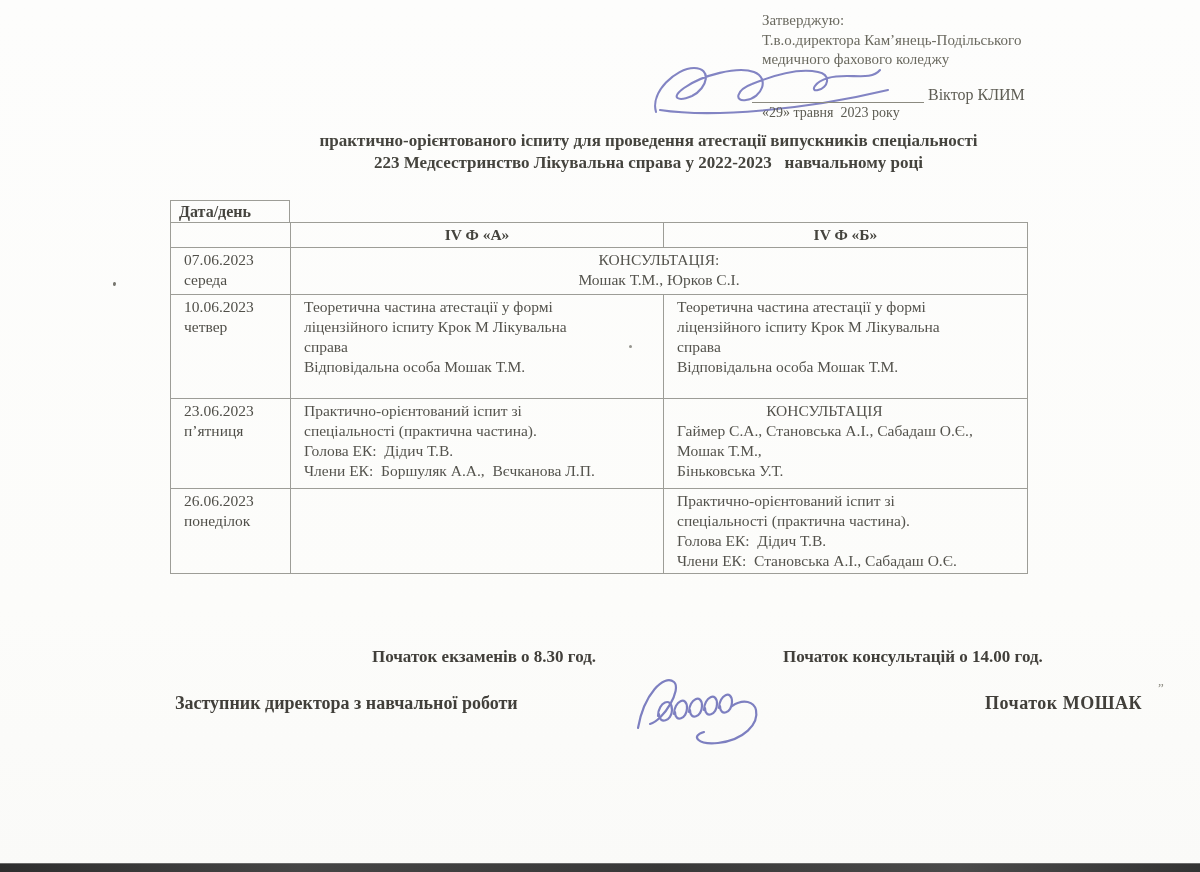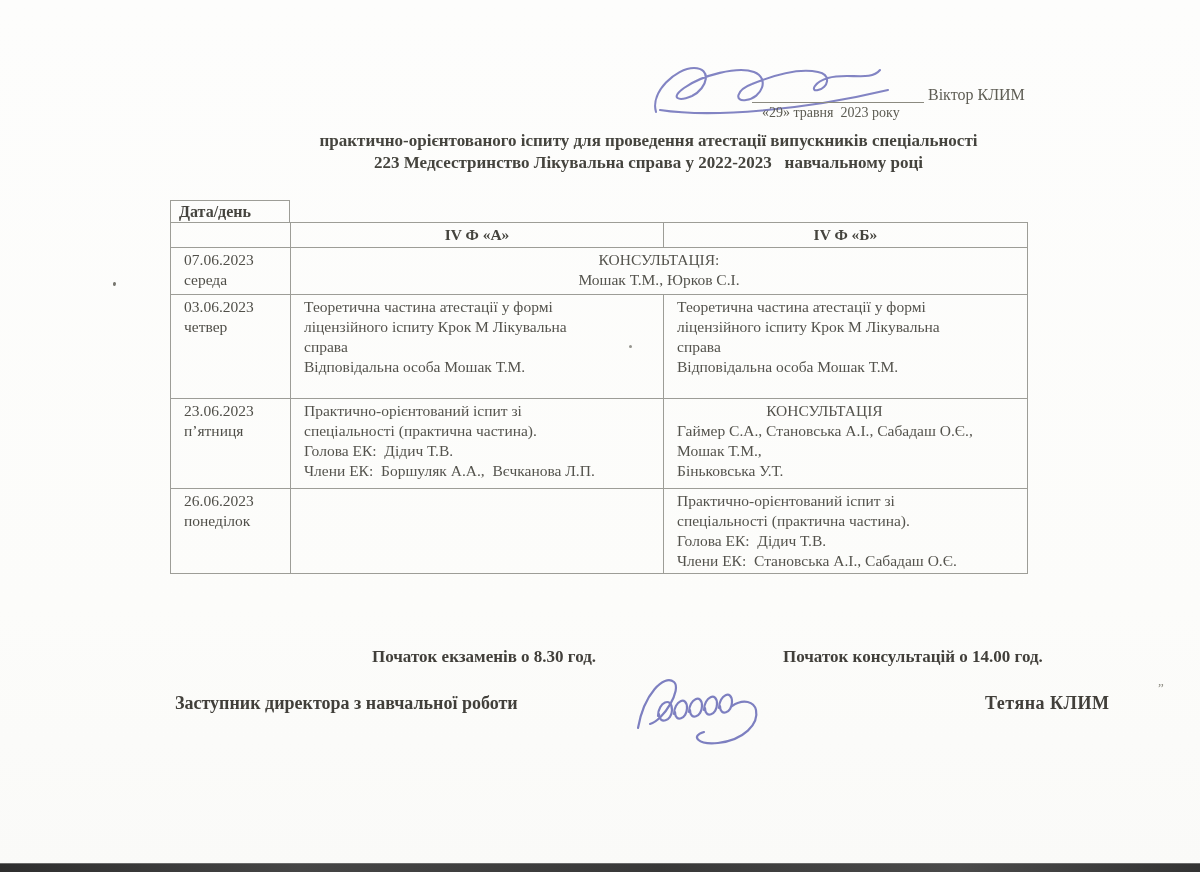--- a/index.html
+++ b/index.html
@@ -50,20 +50,23 @@
             border-top:1px solid #6b6b6b;}
   .speck1{position:absolute;left:113px;top:282px;width:3px;height:4px;background:#77766f;border-radius:50% 50% 60% 40%;}
   .speck2{position:absolute;left:629px;top:345px;width:3px;height:3px;background:#96958e;border-radius:50%;}
   .speck3{position:absolute;left:1158px;top:680px;font-size:13px;color:#8a897f;}
 </style>
 </head>
 <body>
 
 <div class="page">
 
+  <div class="approval">Затверджую:
+Т.в.о.директора Кам’янець-Подільського
+медичного фахового коледжу</div>
 
   <svg class="sig-top" width="280" height="66" viewBox="0 0 280 66">
     <g fill="none" stroke="#7577bd" stroke-width="2.1" stroke-linecap="round" opacity="0.9">
       <path d="M8,54 C2,34 28,10 46,10 C64,10 60,30 44,38 C30,44 22,40 36,30 C54,17 90,8 106,14 C122,20 114,40 98,42 C86,44 88,32 104,26 C126,17 152,10 170,14 C184,17 180,30 170,32 C162,34 166,24 180,20 C200,14 222,24 232,12"></path>
       <path d="M12,52 C64,60 156,52 240,32"></path>
     </g>
   </svg>
   <div class="sign-line"></div>
   <div class="signer">Віктор КЛИМ</div>
   <div class="approve-date">«29» травня  2023 року</div>
@@ -87,21 +90,21 @@
       <td class="head">IV Ф «А»</td>
       <td class="head">IV Ф «Б»</td>
     </tr>
     <tr style="height:47px">
       <td class="date">07.06.2023
 середа</td>
       <td class="merged" colspan="2">КОНСУЛЬТАЦІЯ:
 Мошак Т.М., Юрков С.І.</td>
     </tr>
     <tr style="height:104px">
-      <td class="date">03.06.2023
+      <td class="date">10.06.2023
 четвер</td>
       <td>Теоретична частина атестації у формі
 ліцензійного іспиту Крок М Лікувальна
 справа
 Відповідальна особа Мошак Т.М.</td>
       <td>Теоретична частина атестації у формі
 ліцензійного іспиту Крок М Лікувальна
 справа
 Відповідальна особа Мошак Т.М.</td>
     </tr>
@@ -137,20 +140,20 @@
     <g fill="none" stroke="#6f72ba" stroke-width="2.2" stroke-linecap="round" opacity="0.9">
       <path d="M10,62 C16,28 36,8 46,16 C54,23 36,54 22,58"></path>
       <path d="M30,50 c0,-14 14,-20 14,-6 c0,11 -13,15 -13,4"></path>
       <path d="M46,48 c0,-13 13,-19 13,-6 c0,11 -12,15 -12,4"></path>
       <path d="M61,46 c0,-13 13,-19 13,-6 c0,11 -12,15 -12,4"></path>
       <path d="M76,44 c0,-13 13,-19 13,-6 c0,11 -12,15 -12,4"></path>
       <path d="M91,42 c0,-13 13,-19 13,-6 c0,11 -12,15 -12,4"></path>
       <path d="M104,40 C116,32 126,36 128,44 C131,58 116,74 90,77 C70,79 62,70 76,66"></path>
     </g>
   </svg>
-  <div class="deputy-name">Тетяна КЛИМ</div>
+  <div class="deputy-name">Початок МОШАК</div>
 
   <div class="speck1"></div>
   <div class="speck2"></div>
   <div class="speck3">”</div>
   <div class="scan-bar"></div>
 
 </div>
 
 </body></html>

